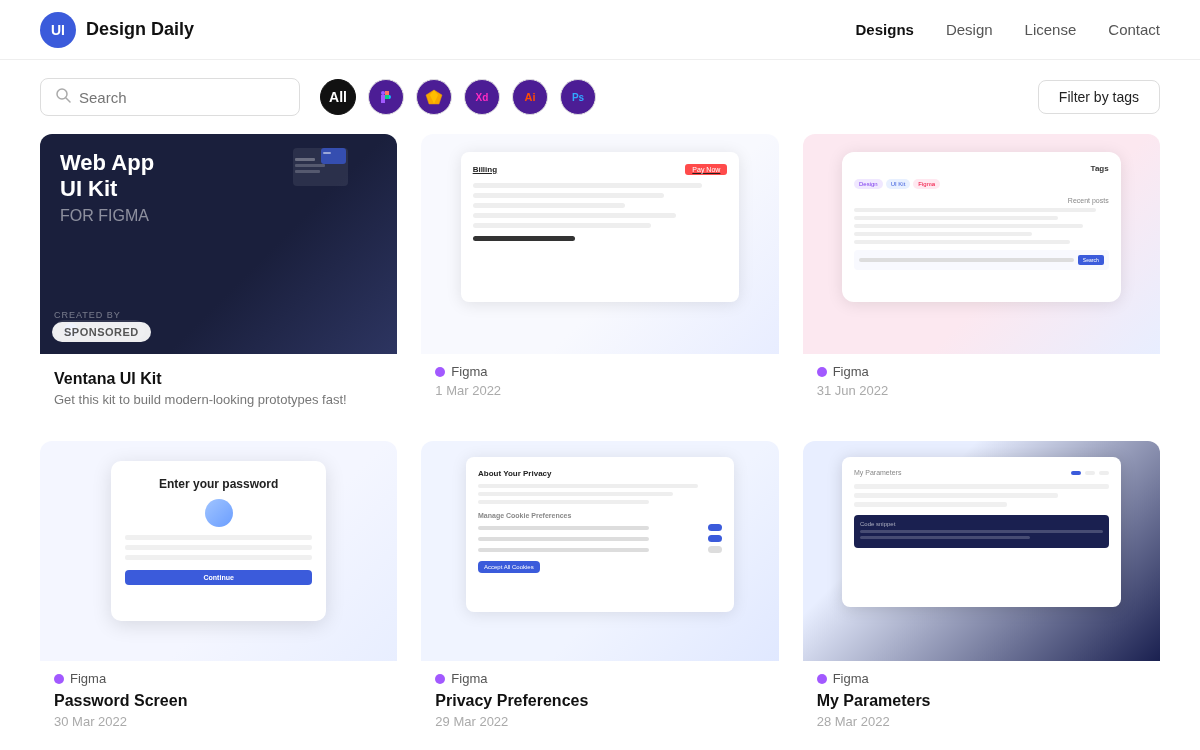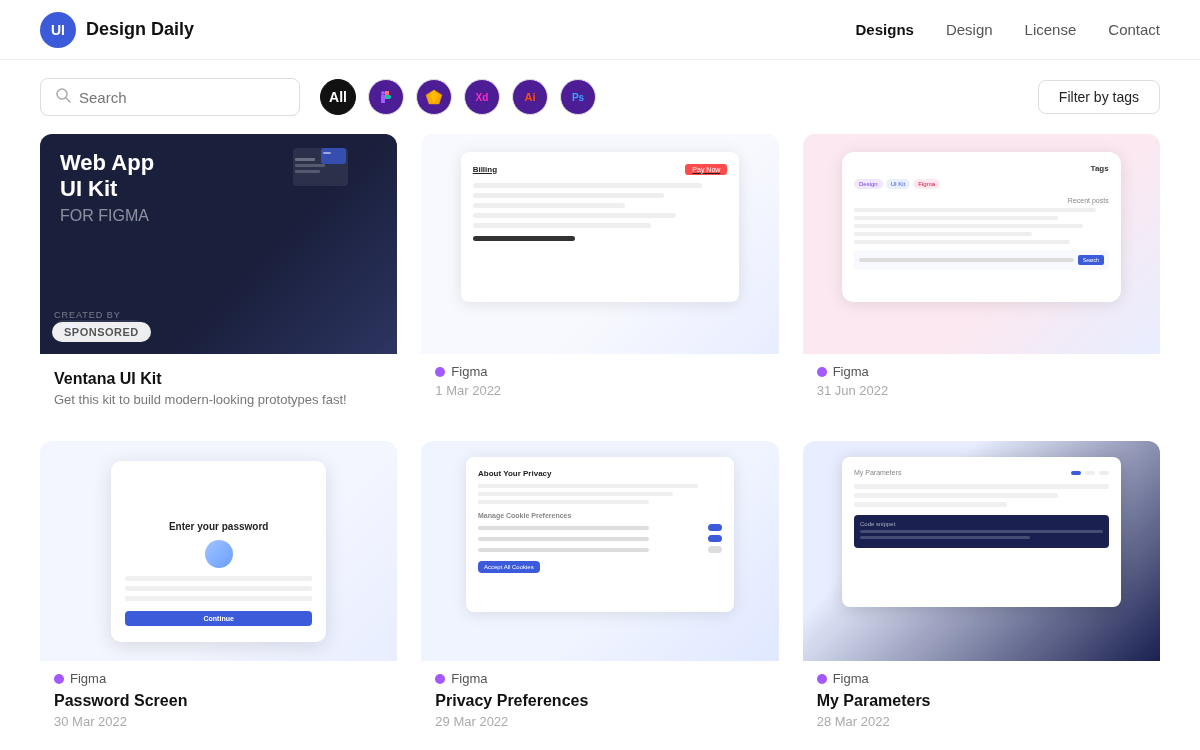--- a/index.html
+++ b/index.html
@@ -218,21 +218,21 @@
     <div class="figma-tag">
       <span class="figma-dot"></span>
       <span>Figma</span>
     </div>
     <div class="card-date">31 Jun 2022</div>
   </div>
 
   <div class="card">
     <div class="card-image img-password" style="position:relative;">
       <div style="width:60%;margin:20px auto 0;background:#fff;border-radius:10px;box-shadow:0 4px 20px rgba(0,0,0,0.12);padding:16px 14px;min-height:160px;">
-        <div style="font-size:10px;font-weight:700;color:#222;margin-bottom:8px;text-align:center;margin-top:44px;">Enter your password</div>
+        <div style="font-size:12px;font-weight:700;color:#222;margin-bottom:8px;text-align:center;">Enter your password</div>
         <div style="width:28px;height:28px;border-radius:50%;background:#ddd;margin:0 auto 8px;overflow:hidden;">
           <div style="width:100%;height:100%;background:linear-gradient(135deg,#a0c4ff,#6b9eff);"></div>
         </div>
         <div style="height:5px;background:#f0f0f0;border-radius:2px;margin-bottom:5px;"></div>
         <div style="height:5px;background:#f0f0f0;border-radius:2px;margin-bottom:5px;"></div>
         <div style="height:5px;background:#f0f0f0;border-radius:2px;margin-bottom:10px;"></div>
         <div style="background:#3b5bdb;color:#fff;font-size:7px;text-align:center;padding:4px;border-radius:4px;font-weight:600;">Continue</div>
       </div>
     </div>
     <div class="figma-tag">

